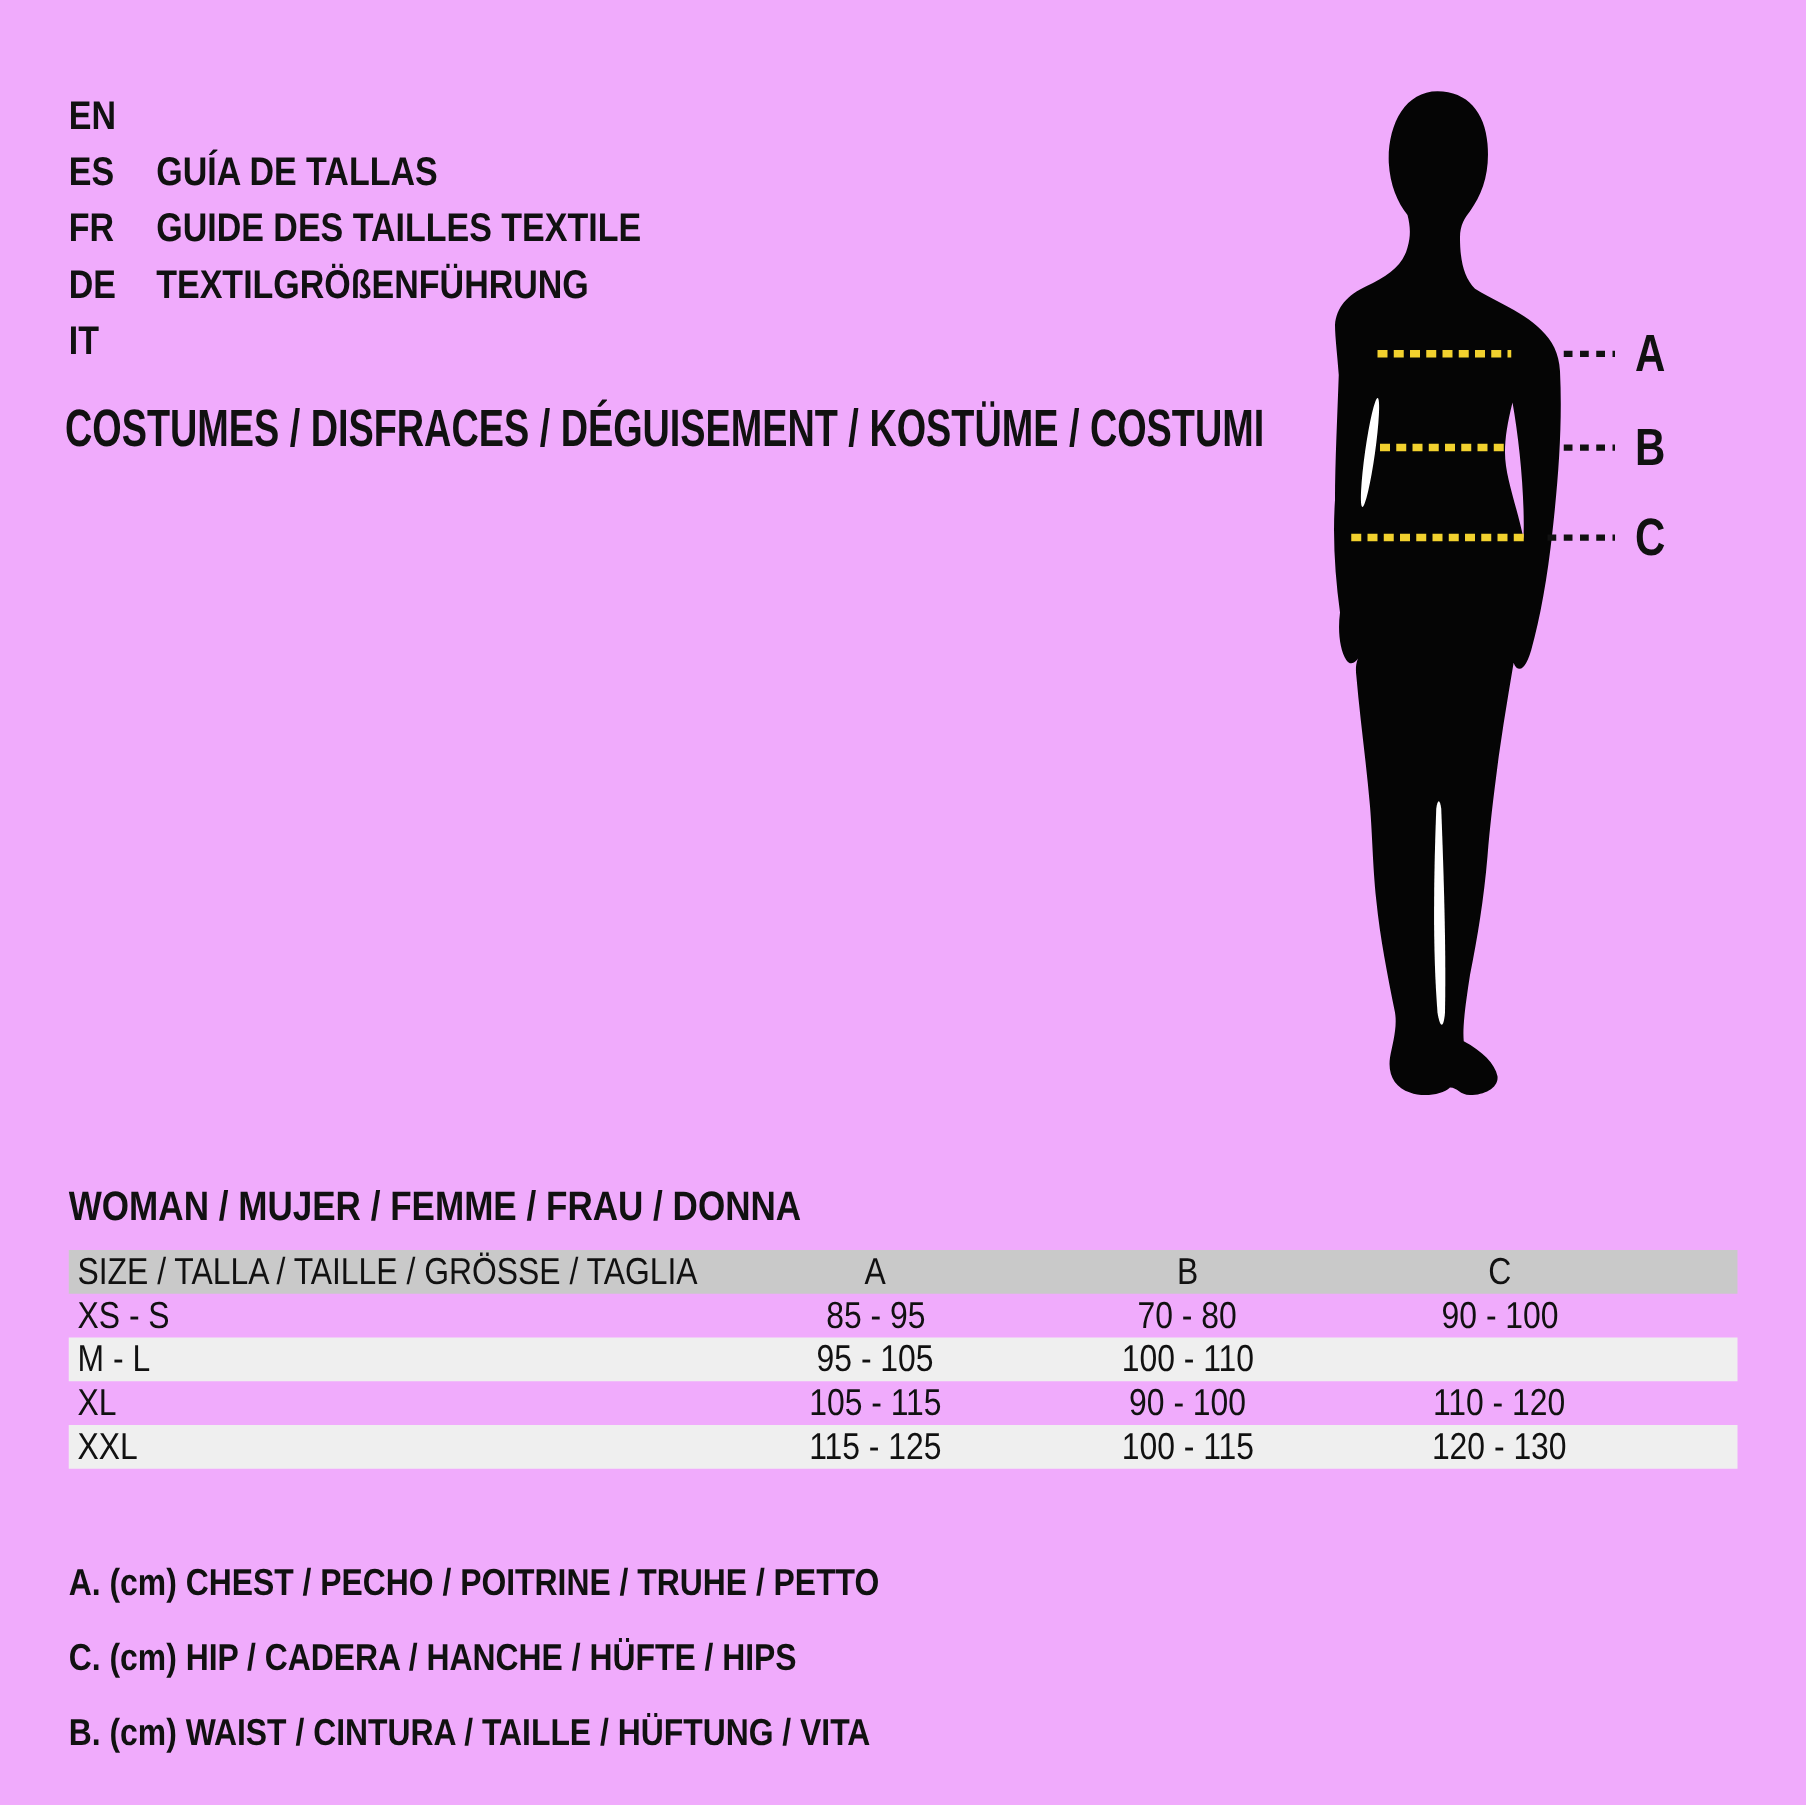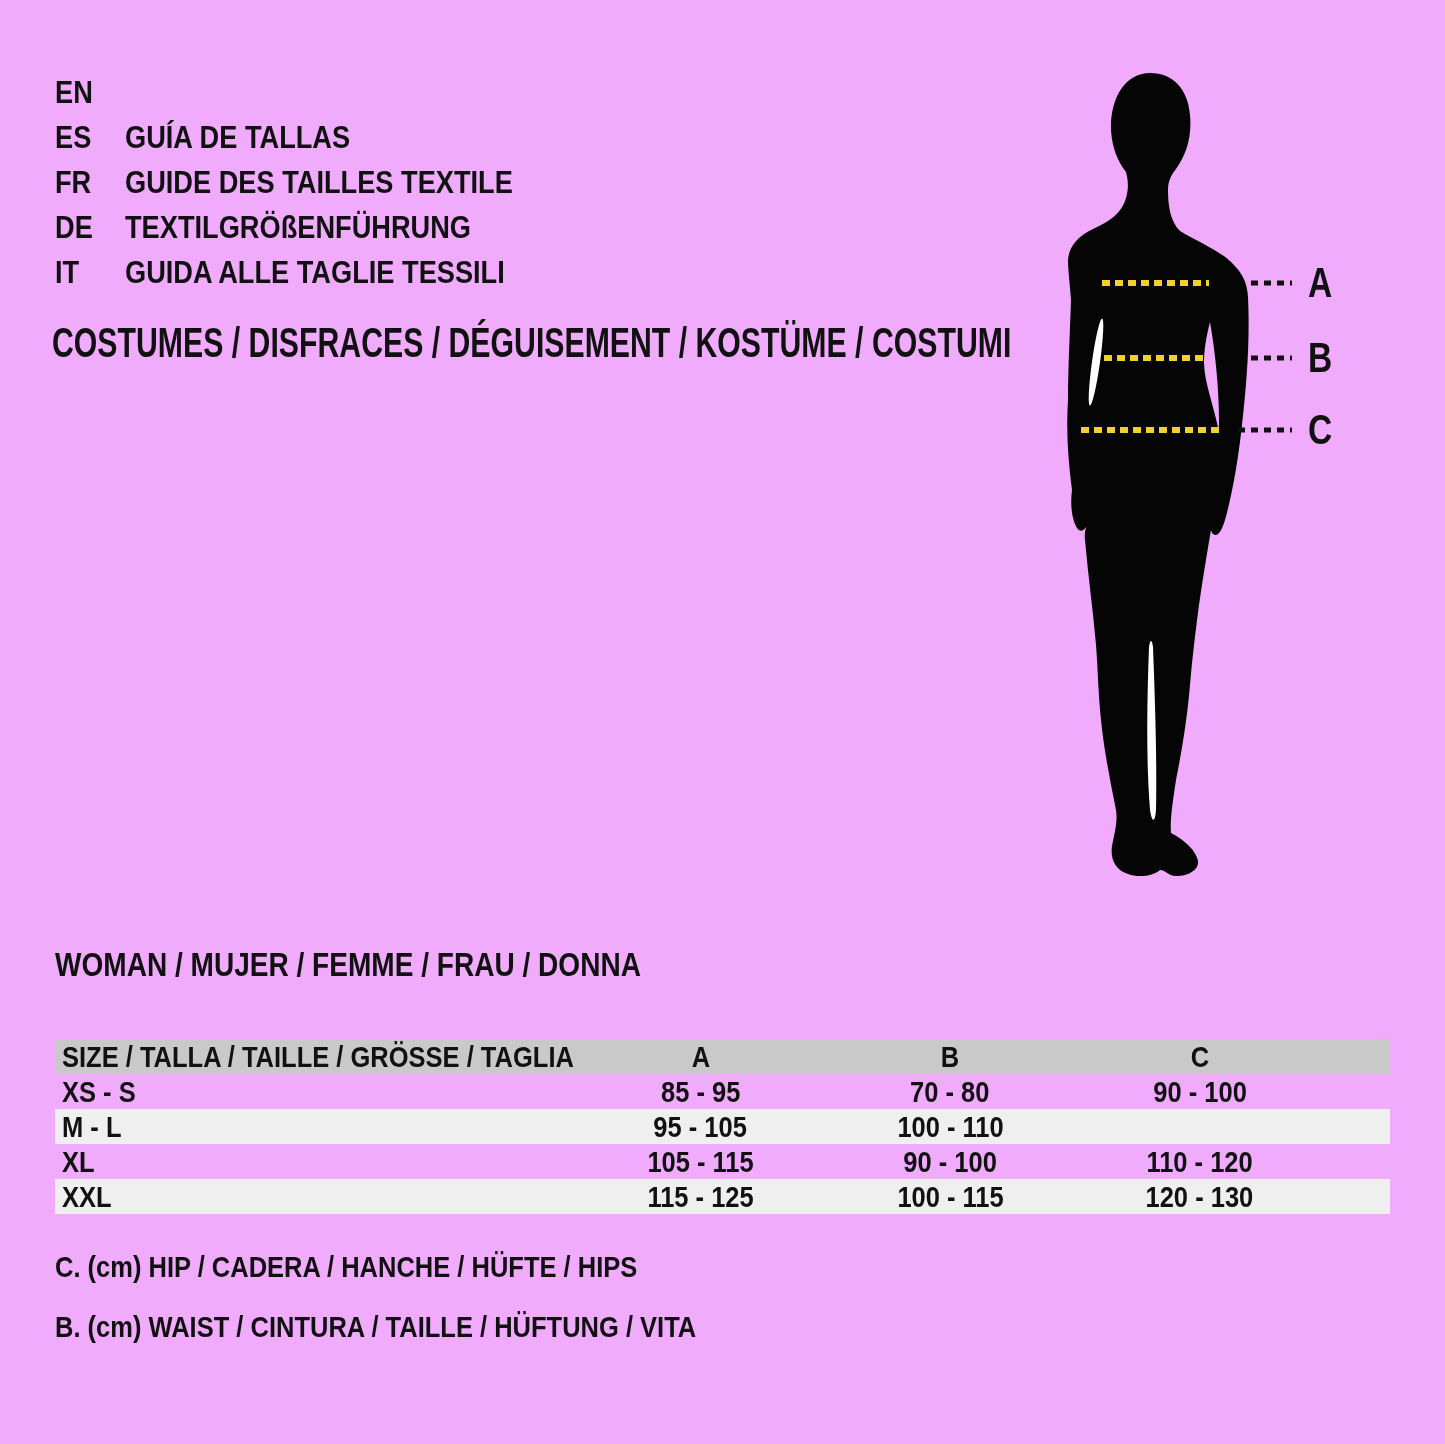--- a/index.html
+++ b/index.html
@@ -42,21 +42,21 @@
   .label-b { top: 336px; }
   .label-c { top: 408px; }
 
   
   .section-title {
     position: absolute; left: 55px; top: 945px;
     font-size: 33px; line-height: 40px; font-weight: 700;
   }
 
   
-  .size-table { position: absolute; left: 55px; top: 1000px; width: 1335px; font-weight: 700; margin-top: 39px; }
+  .size-table { position: absolute; left: 55px; top: 1000px; width: 1335px; font-weight: 400; }
   .t-row { display: flex; height: 35px; line-height: 35px; font-size: 30px; }
   .t-head { background: #c9c9c9; }
   .t-row:nth-child(odd):not(.t-head) { background: #efefef; }
   .c-size { width: 39%; padding-left: 7px; text-align: left; }
   .c-val  { width: 18.7%; text-align: center; }
   .c-pad  { flex: 1; }
 
   
   .legend-block { position: absolute; left: 55px; top: 1237px; }
   .legend-row { height: 60px; line-height: 60px; font-size: 30px; font-weight: 700; }
@@ -77,21 +77,20 @@
     <div class="lang-row">
       <span class="lang-code"><span class="cx">FR</span></span>
       <span><span class="cx">GUIDE DES TAILLES TEXTILE</span></span>
     </div>
     <div class="lang-row">
       <span class="lang-code"><span class="cx">DE</span></span>
       <span><span class="cx">TEXTILGRÖßENFÜHRUNG</span></span>
     </div>
     <div class="lang-row">
       <span class="lang-code"><span class="cx">IT</span></span>
-      <span><span class="cx">GUIDA ALLE TAGLIE TESSILI</span></span>
     </div>
   </div>
 
   <div class="category-title">
     <span class="cx-tight">COSTUMES / DISFRACES / DÉGUISEMENT / KOSTÜME / COSTUMI</span>
   </div>
 
   <div class="figure-wrap">
     <svg width="240" height="810" viewBox="0 0 240 810">
       <path fill="#050505" d="M92 3
@@ -160,17 +159,18 @@
     <div class="t-row">
       <span class="c-size"><span class="cx">XXL</span></span>
       <span class="c-val"><span class="cx-c">115 - 125</span></span>
       <span class="c-val"><span class="cx-c">100 - 115</span></span>
       <span class="c-val"><span class="cx-c">120 - 130</span></span>
       <span class="c-pad"></span>
     </div>
   </div>
 
   <div class="legend-block">
+    <div class="legend-row"><span class="cx">A. (cm) CHEST / PECHO / POITRINE / TRUHE / PETTO</span></div>
     <div class="legend-row"><span class="cx">C. (cm) HIP / CADERA / HANCHE / HÜFTE / HIPS</span></div>
     <div class="legend-row"><span class="cx">B. (cm) WAIST / CINTURA / TAILLE / HÜFTUNG / VITA</span></div>
   </div>
 
 </div>
 
 </body></html>

